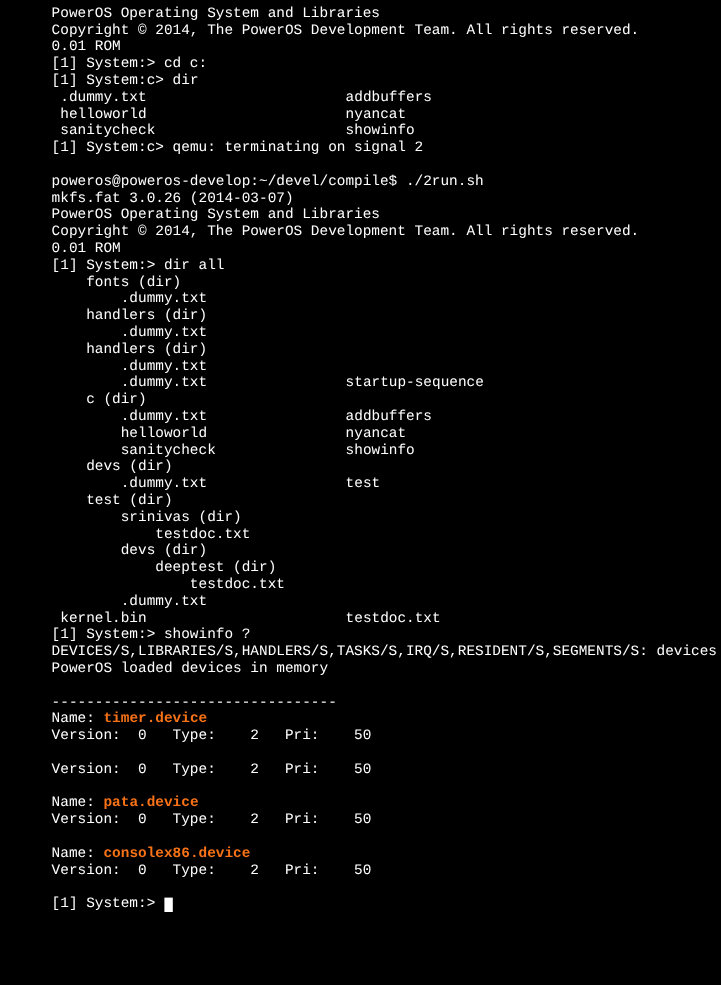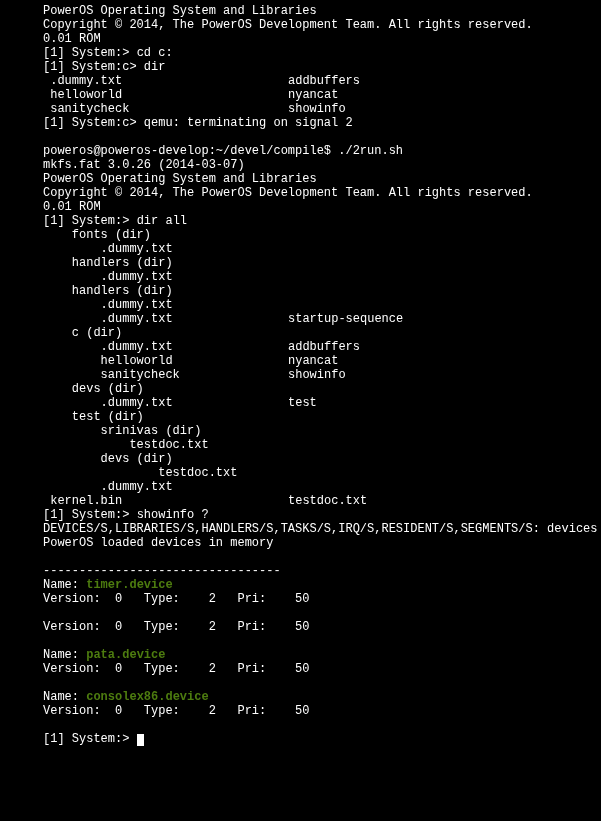--- a/index.html
+++ b/index.html
@@ -7,21 +7,21 @@
     color: #fff;
     font-family: "Consolas", "Courier New", monospace;
     font-size: 12px;
     line-height: 14px;
     margin: 0;
     padding: 4px;
     width: 601px;
     box-sizing: border-box;
   }
   .line { white-space: pre; padding-left: 39px; }
-  .orange { color: #4d7c0f; font-weight: bold; }
+  .orange { color: #f97316; font-weight: bold; }
   .cursor {
     display: inline-block;
     width: 7px;
     height: 12px;
     background: #fff;
     vertical-align: text-bottom;
   }
   .col2 { display: flex; }
   .col2 .c1 { width: 245px; }
 </style>
@@ -60,20 +60,21 @@
     <div class="col2 line"><span class="c1">    c (dir)</span></div>
     <div class="col2 line"><span class="c1">        .dummy.txt</span><span>addbuffers</span></div>
     <div class="col2 line"><span class="c1">        helloworld</span><span>nyancat</span></div>
     <div class="col2 line"><span class="c1">        sanitycheck</span><span>showinfo</span></div>
     <div class="col2 line"><span class="c1">    devs (dir)</span></div>
     <div class="col2 line"><span class="c1">        .dummy.txt</span><span>test</span></div>
     <div class="col2 line"><span class="c1">    test (dir)</span></div>
     <div class="col2 line"><span class="c1">        srinivas (dir)</span></div>
     <div class="col2 line"><span class="c1">            testdoc.txt</span></div>
     <div class="col2 line"><span class="c1">        devs (dir)</span></div>
+    <div class="col2 line"><span class="c1">            deeptest (dir)</span></div>
     <div class="col2 line"><span class="c1">                testdoc.txt</span></div>
     <div class="col2 line"><span class="c1">        .dummy.txt</span></div>
     <div class="col2 line"><span class="c1"> kernel.bin</span><span>testdoc.txt</span></div>
   </div>
 
 <div class="line"><span>[1] System:&gt; </span><span>showinfo ?</span></div>
 <div class="line"><span>DEVICES/S,LIBRARIES/S,HANDLERS/S,TASKS/S,IRQ/S,RESIDENT/S,SEGMENTS/S: </span><span>devices</span></div>
 <div class="line">PowerOS loaded devices in memory</div>
 <div class="line">&nbsp;</div>
 <div class="line">---------------------------------</div>

